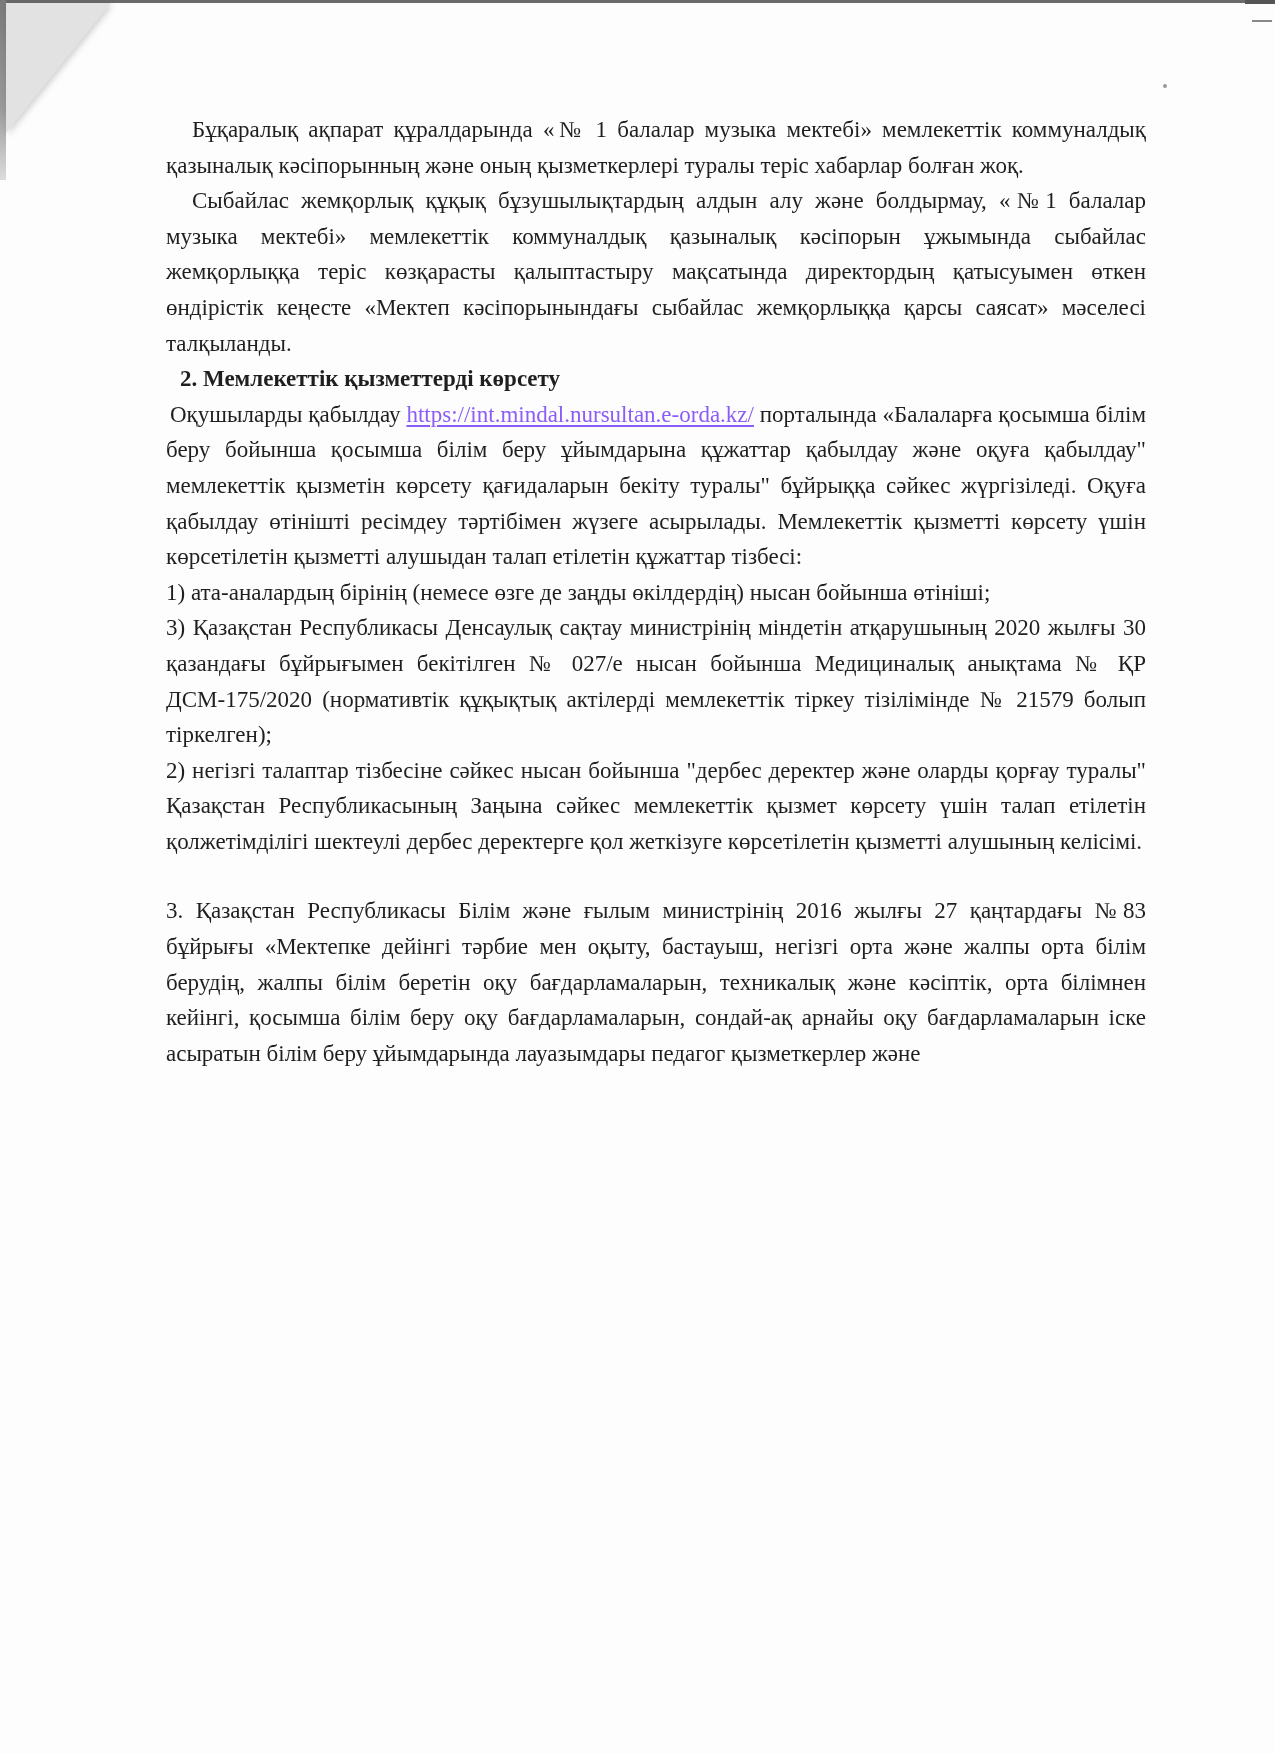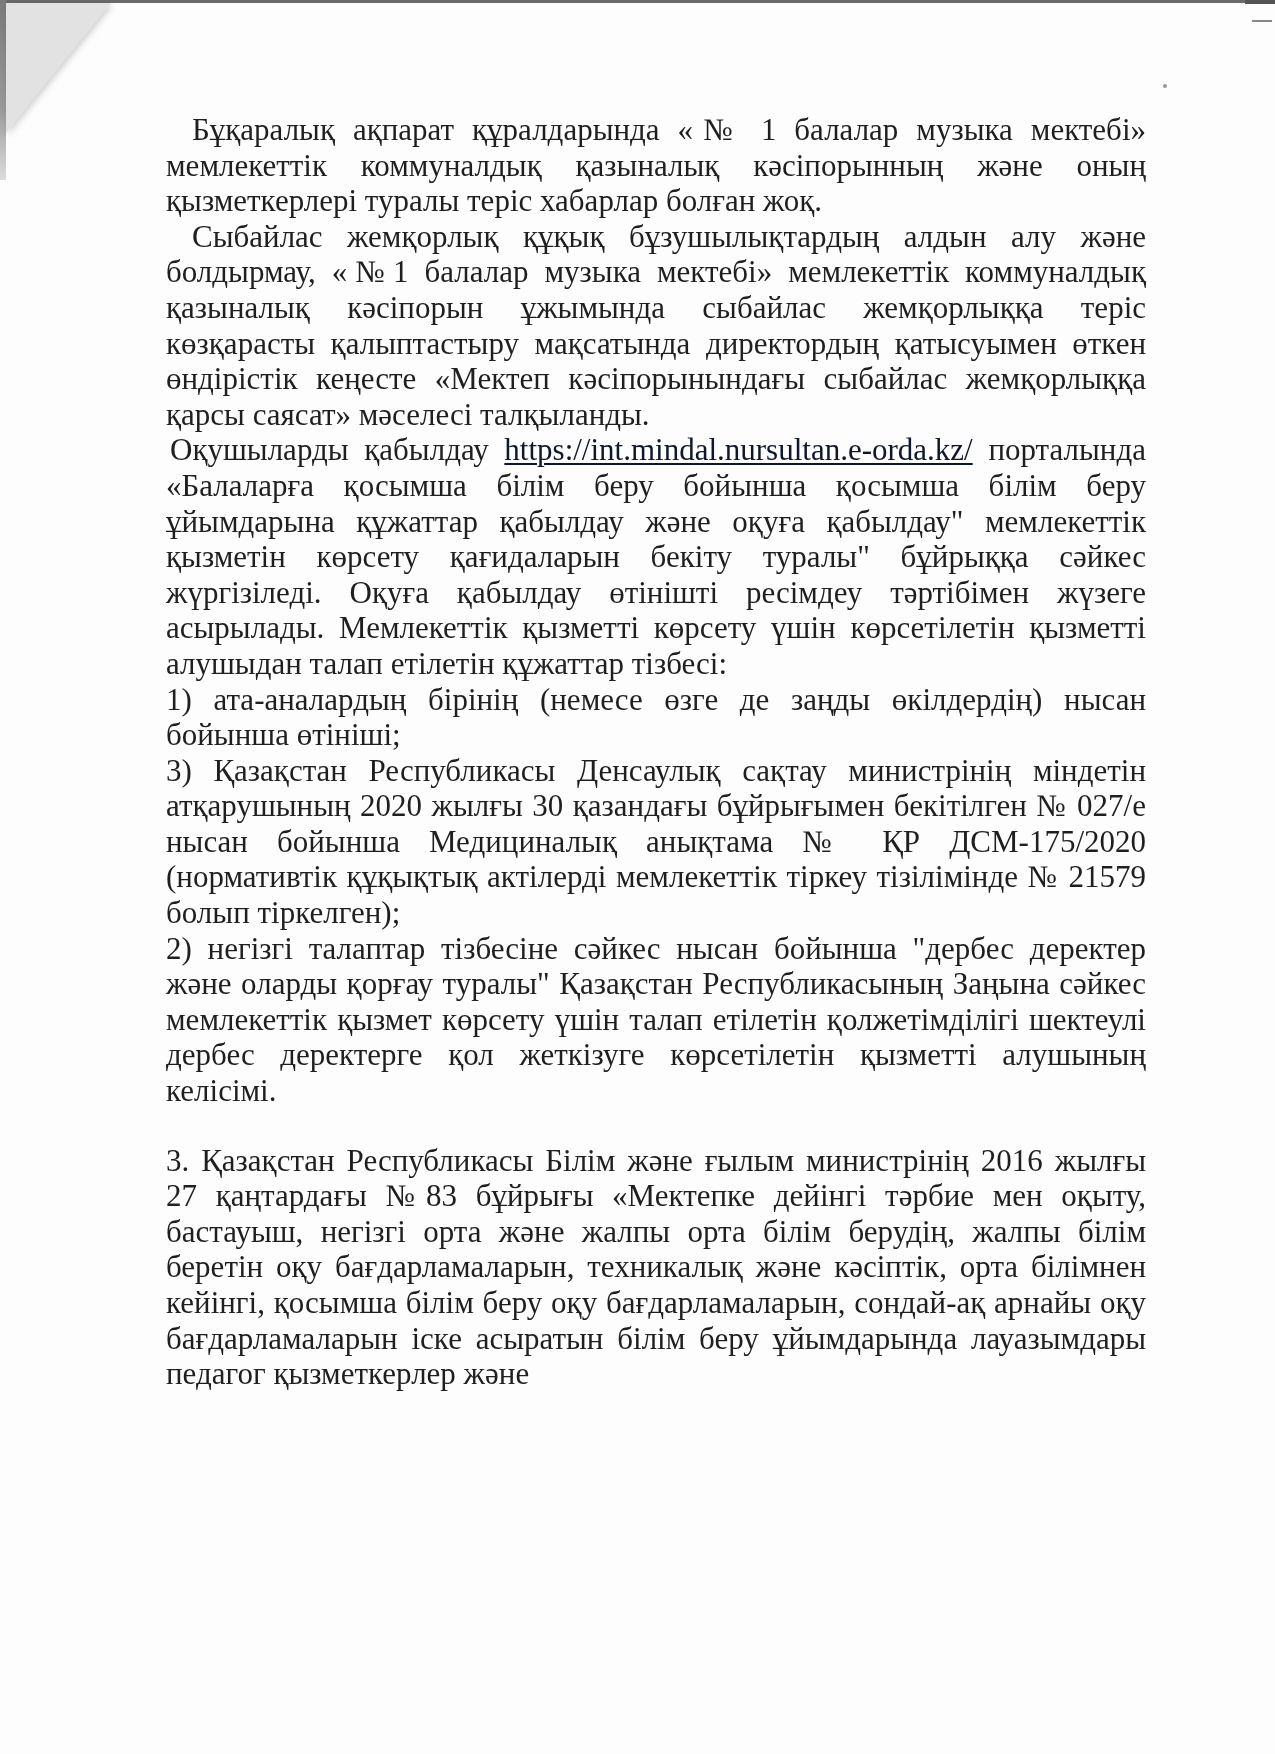--- a/index.html
+++ b/index.html
@@ -58,37 +58,37 @@
       left: 1163px; top: 84px;
       width: 4px; height: 4px;
       background: #999;
       border-radius: 50%;
     }
     .content {
       position: absolute;
       left: 166px;
       top: 112px;
       width: 980px;
-      font-size: 31px;
+      font-size: 23px;
       line-height: 35.6px;
     }
     .content p {
       margin: 0;
       text-align: justify;
     }
     .indent { text-indent: 26px; }
     .indent-sm { text-indent: 4px; }
     .indent-lg { text-indent: 38px; }
     .heading {
       font-weight: bold;
       text-indent: 14px;
     }
     .gap { margin-top: 34px !important; }
     .link {
-      color: #0f172a;
+      color: #8b5cf6;
       text-decoration: underline;
       text-decoration-thickness: 2px;
       text-underline-offset: 3px;
     }
   </style>
 </head>
 <body>
 
 <div class="page">
   <div class="scan-top-edge"></div>
@@ -96,20 +96,21 @@
   <div class="corner-fold"></div>
   <div class="scan-right-mark"></div>
   <div class="scan-right-dash"></div>
   <div class="speck"></div>
 
   <div class="content">
     <p class="indent">Бұқаралық ақпарат құралдарында «№ 1 балалар музыка мектебі» мемлекеттік коммуналдық қазыналық кәсіпорынның және оның қызметкерлері туралы теріс хабарлар болған жоқ.</p>
 
     <p class="indent">Сыбайлас жемқорлық құқық бұзушылықтардың алдын алу және болдырмау, «№1 балалар музыка мектебі» мемлекеттік коммуналдық қазыналық кәсіпорын ұжымында сыбайлас жемқорлыққа теріс көзқарасты қалыптастыру мақсатында директордың қатысуымен өткен өндірістік кеңесте «Мектеп кәсіпорынындағы сыбайлас жемқорлыққа қарсы саясат» мәселесі талқыланды.</p>
 
+    <p class="heading">2. Мемлекеттік қызметтерді көрсету</p>
 
 
     <p class="indent-sm"><span>Оқушыларды қабылдау </span><a class="link">https://int.mindal.nursultan.e-orda.kz/</a><span>  порталында «Балаларға қосымша білім беру бойынша қосымша білім беру ұйымдарына құжаттар қабылдау және оқуға қабылдау" мемлекеттік қызметін көрсету қағидаларын бекіту туралы" бұйрыққа сәйкес жүргізіледі. Оқуға қабылдау өтінішті ресімдеу тәртібімен жүзеге асырылады. Мемлекеттік қызметті көрсету үшін көрсетілетін қызметті алушыдан талап етілетін құжаттар тізбесі:</span></p>
 
     <p>1) ата-аналардың бірінің (немесе өзге де заңды өкілдердің) нысан бойынша өтініші;</p>
 
 
     <p>3) Қазақстан Республикасы Денсаулық сақтау министрінің міндетін атқарушының 2020 жылғы 30 қазандағы бұйрығымен бекітілген № 027/е нысан бойынша Медициналық анықтама № ҚР ДСМ-175/2020 (нормативтік құқықтық актілерді мемлекеттік тіркеу тізілімінде № 21579 болып тіркелген);</p>
 
     <p>2) негізгі талаптар тізбесіне сәйкес нысан бойынша "дербес деректер және оларды қорғау туралы" Қазақстан Республикасының Заңына сәйкес мемлекеттік қызмет көрсету үшін талап етілетін қолжетімділігі шектеулі дербес деректерге қол жеткізуге көрсетілетін қызметті алушының келісімі.</p>

